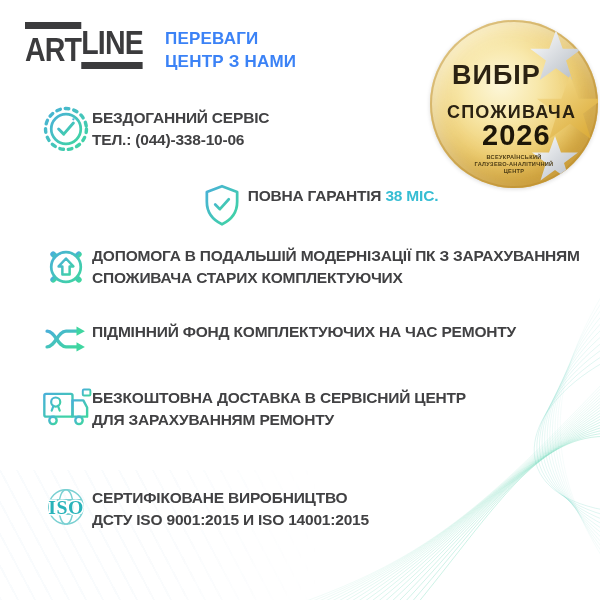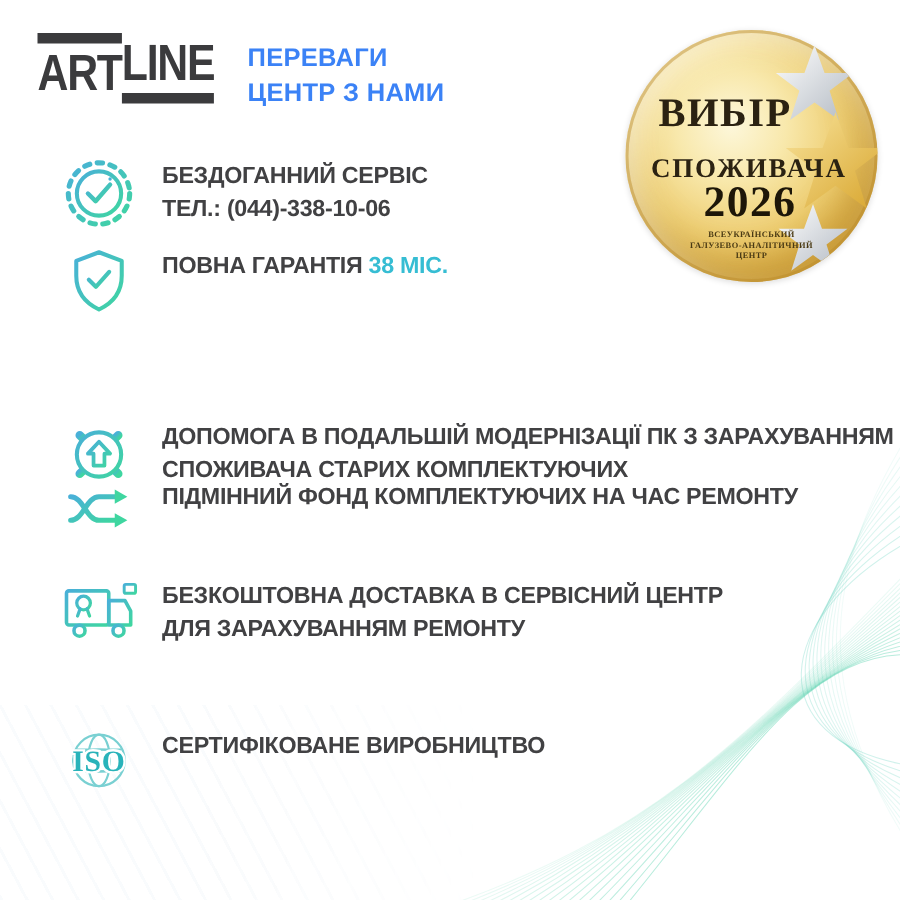--- a/index.html
+++ b/index.html
@@ -18,38 +18,37 @@
   }
   
   .logo{position:absolute;left:25px;top:22px;display:flex;transform:scaleX(.84);transform-origin:left top;}
   .logo span{font-weight:900;font-size:34px;line-height:40px;letter-spacing:-1px;color:#3b3b3d;}
   .logo-art{border-top:7px solid #3b3b3d;}
   .logo-line{border-bottom:7px solid #3b3b3d;align-self:flex-start;}
   
   .header-title{position:absolute;left:165px;top:27px;font-size:17px;font-weight:bold;line-height:23px;letter-spacing:.2px;color:#3b82f6;}
   
   .medal{
-    position:absolute;top:20px;right:15px;width:168px;height:168px;border-radius:50%;overflow:hidden;
+    position:absolute;top:20px;right:2px;width:168px;height:168px;border-radius:50%;overflow:hidden;
     background:radial-gradient(circle at 42% 38%, #fdf7da 0%, #f8e8ab 26%, #eece72 52%, #dcab38 78%, #c3922a 100%);
     box-shadow:inset 0 0 0 2px rgba(186,138,38,.45), inset -8px -12px 26px rgba(150,100,20,.35),
                inset 6px 8px 20px rgba(255,252,230,.85), 0 1px 4px rgba(0,0,0,.15);
-    font-family:Liberation Serif, serif;
   }
   .medal-star{position:absolute;}
   .medal-word1{position:absolute;left:22px;top:40px;font-size:27px;font-weight:bold;letter-spacing:1px;color:#2b2212;}
   .medal-word2{position:absolute;left:17px;top:82px;font-size:18px;font-weight:bold;letter-spacing:1.2px;color:#2b2212;}
   .medal-year{position:absolute;left:52px;top:99px;font-size:29px;font-weight:bold;letter-spacing:1px;color:#1d1608;}
   .medal-org{position:absolute;left:0;right:0;top:134px;text-align:center;font-size:5.6px;font-weight:bold;line-height:7px;letter-spacing:.3px;color:#4a3a14;}
   
-  .benefit{position:absolute;left:40px;right:6px;display:flex;align-items:flex-start;gap:16px;}
+  .benefit{position:absolute;left:40px;right:6px;display:flex;align-items:flex-start;}
   .benefit .icon{flex:0 0 52px;width:52px;display:flex;justify-content:center;}
   .benefit .txt{font-size:15.5px;font-weight:bold;letter-spacing:-.2px;line-height:22px;color:#414143;padding-top:3px;}
   .benefit .txt div{white-space:nowrap;}
   .accent{color:#36bdd3;}
-  .b1{top:104px;} .b2{top:164px;} .b3{top:242px;margin-top:36px;} .b4{top:318px;} .b5{top:384px;} .b6{top:484px;}
+  .b1{top:104px;} .b2{top:182px;justify-content:center;} .b3{top:242px;} .b4{top:318px;} .b5{top:384px;} .b6{top:484px;}
 </style>
 </head>
 <body>
 
 <div class="stage">
 
   <div class="waves">
     <svg id="waveSvg" width="600" height="600" viewBox="0 0 600 600" aria-hidden="true">
         <path d="M 298 604 C 428 558, 486 505, 604 382" fill="none" stroke="#3ecba0" stroke-width="0.7" opacity="0.100"></path>
         <path d="M 305 604 C 432 555, 489 501, 604 385.2" fill="none" stroke="#3ecba0" stroke-width="0.7" opacity="0.116"></path>
@@ -255,16 +254,17 @@
           <circle cx="25" cy="21" r="16.5"></circle>
           <ellipse cx="25" cy="21" rx="16.5" ry="7"></ellipse>
           <ellipse cx="25" cy="21" rx="7" ry="16.5"></ellipse>
           <path d="M10.5 14 H39.5 M10.5 28 H39.5"></path>
         </g>
         <text x="25" y="28" text-anchor="middle" font-family="Liberation Serif, serif" font-size="19" font-weight="bold" fill="#29b3ba" stroke="#ffffff" stroke-width="3" paint-order="stroke" letter-spacing="0.5">ISO</text>
       </svg>
     </span>
     <div class="txt">
       <div>СЕРТИФІКОВАНЕ ВИРОБНИЦТВО</div>
+      <div>ДСТУ ISO 9001:2015 И ISO 14001:2015</div>
     </div>
   </div>
 
 </div>
 
 </body></html>

